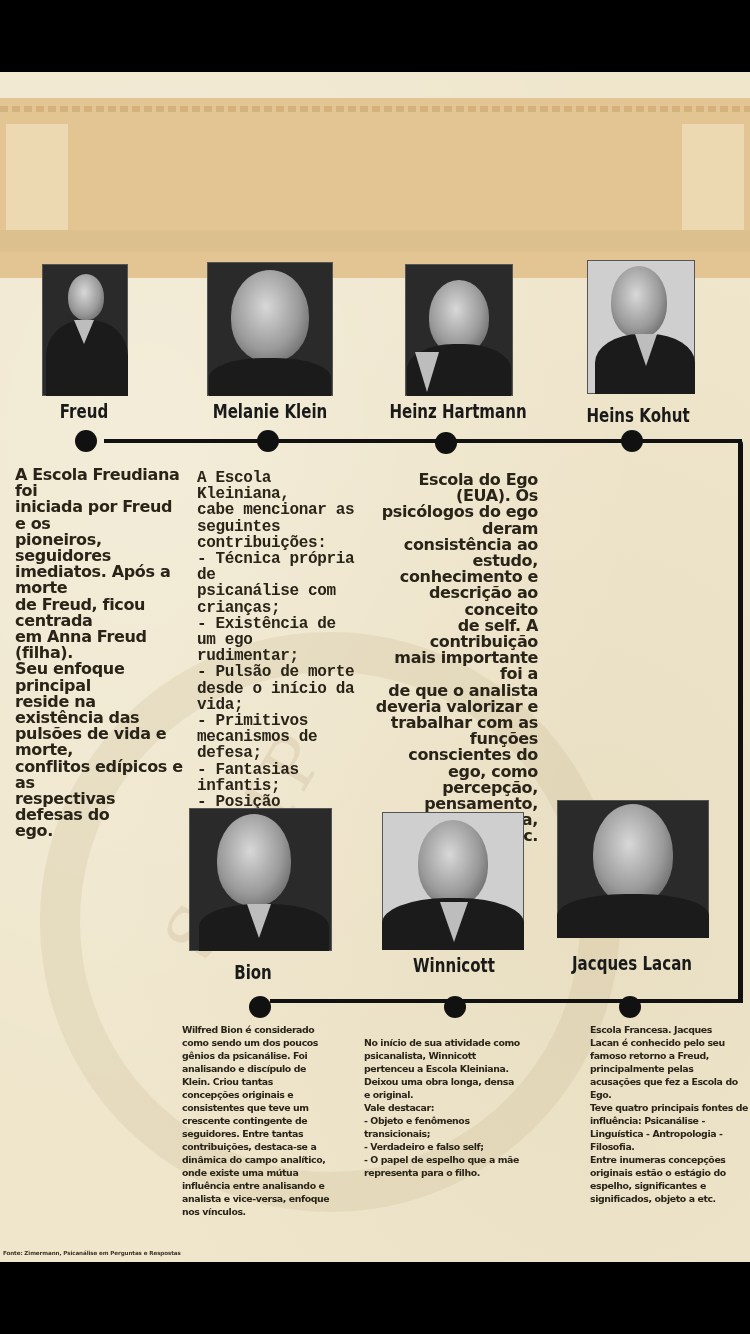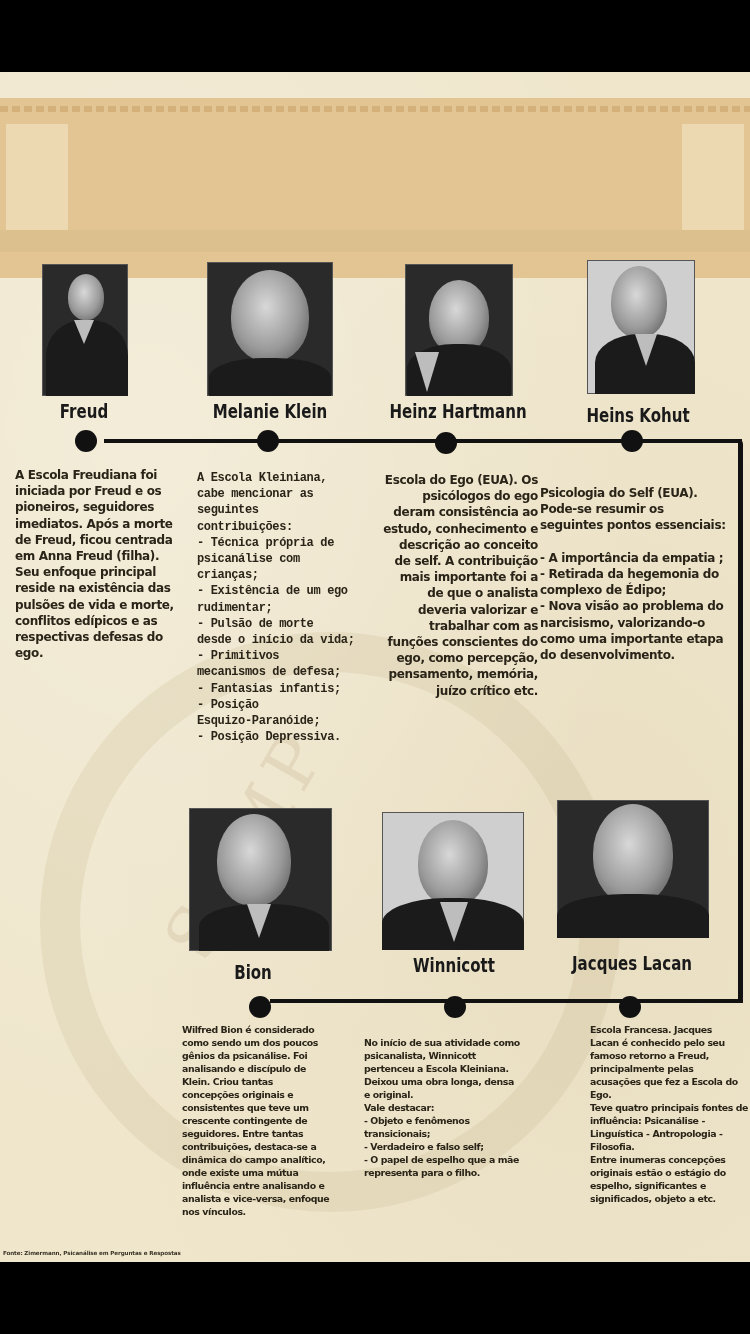--- a/index.html
+++ b/index.html
@@ -78,21 +78,21 @@
   }
   .timeline {
     position: absolute; background: #111;
   }
   .dot {
     position: absolute; width: 22px; height: 22px; border-radius: 50%;
     background: #111; transform: translate(-50%, -50%);
   }
   .desc {
     position: absolute; font-family: "DejaVu Sans", sans-serif; font-weight: bold;
-    color: #2a2418; font-size: 12px; line-height: 16.2px; letter-spacing: -0.35px;
+    color: #2a2418; font-size: 16px; line-height: 16.2px; letter-spacing: -0.35px;
     white-space: pre-line;
   }
   .desc.small { font-size: 9.4px; line-height: 13px; letter-spacing: -0.4px; }
   .source {
     position: absolute; left: 3px; top: 1178px; font-size: 5.6px; color: #3a3325;
     font-weight: bold; letter-spacing: -0.1px; white-space: nowrap;
   }
 </style>
 </head>
 <body>
@@ -180,31 +180,20 @@
 descrição ao conceito
 de self. A contribuição
 mais importante foi a
 de que o analista
 deveria valorizar e
 trabalhar com as
 funções conscientes do
 ego, como percepção,
 pensamento, memória,
 juízo crítico etc.</div>
-  <div class="desc" style="left:540px; top:413px; width:205px;">Psicologia do Self (EUA).
-Pode-se resumir os
-seguintes pontos essenciais:
-
-- A importância da empatia ;
-- Retirada da hegemonia do
-complexo de Édipo;
-- Nova visão ao problema do
-narcisismo, valorizando-o
-como uma importante etapa
-do desenvolvimento.</div>
 
   <div class="photo" style="left:189px; top:736px; width:143px; height:143px;">
     <div class="head" style="left:28px; top:6px; width:74px; height:92px;"></div>
     <div class="body" style="left:10px; top:96px; width:130px; height:50px;"></div>
     <div class="collar" style="left:58px; top:96px; width:24px; height:34px;"></div>
   </div>
   <div class="photo light" style="left:382px; top:740px; width:142px; height:138px;">
     <div class="head" style="left:36px; top:8px; width:70px; height:86px;"></div>
     <div class="body" style="left:0px; top:86px; width:142px; height:56px;"></div>
     <div class="collar" style="left:58px; top:90px; width:28px; height:40px;"></div>

